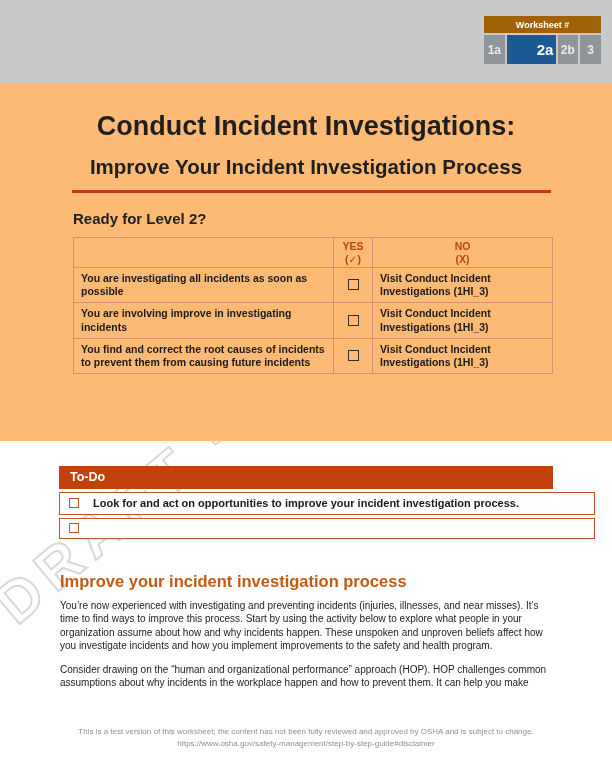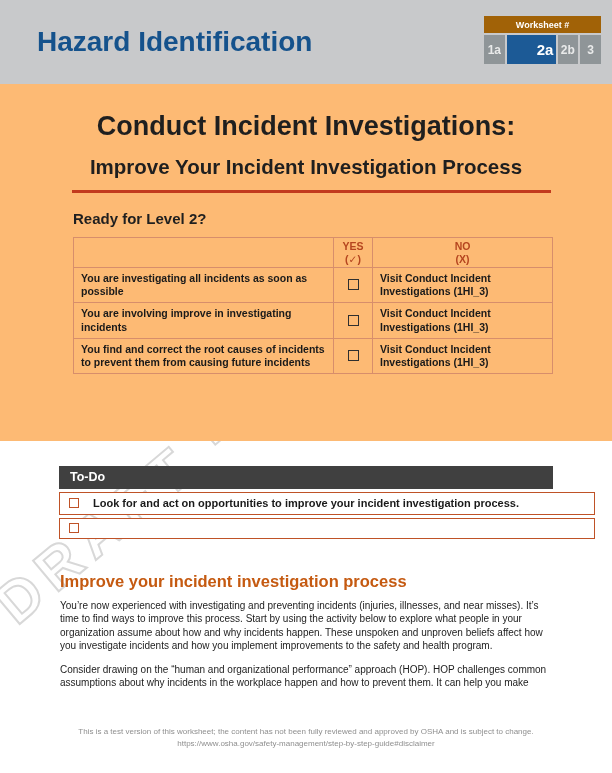--- a/index.html
+++ b/index.html
@@ -135,21 +135,21 @@
     height: 11px;
     border: 1.6px solid #2f2f2f;
     background: transparent;
   }
 
   
   .band-white { position: relative; z-index: 2; }
   .todo-bar {
     margin: 25px 0 0 59px;
     width: 494px;
-    background: #404040;
+    background: #c2410c;
     color: #ffffff;
     font-size: 12.5px;
     font-weight: 700;
     padding: 4px 11px 5px 11px;
   }
   .todo-item {
     margin: 3px 0 0 59px;
     width: 536px;
     border: 1.5px solid #bf5227;
     background: #ffffff;
@@ -202,21 +202,20 @@
   }
 </style>
 </head>
 <body>
 
 <div class="page">
 
   <div class="watermark">DRAFT - UNDER REVIEW</div>
 
   <div class="band-header">
-    <div class="page-title">Hazard Identification</div>
     <div class="ws-box">
       <div class="ws-title">Worksheet #</div>
       <div class="ws-tabs">
         <div class="ws-tab">1a</div>
         <div class="ws-tab active">2a</div>
         <div class="ws-tab">2b</div>
         <div class="ws-tab">3</div>
       </div>
     </div>
   </div>

